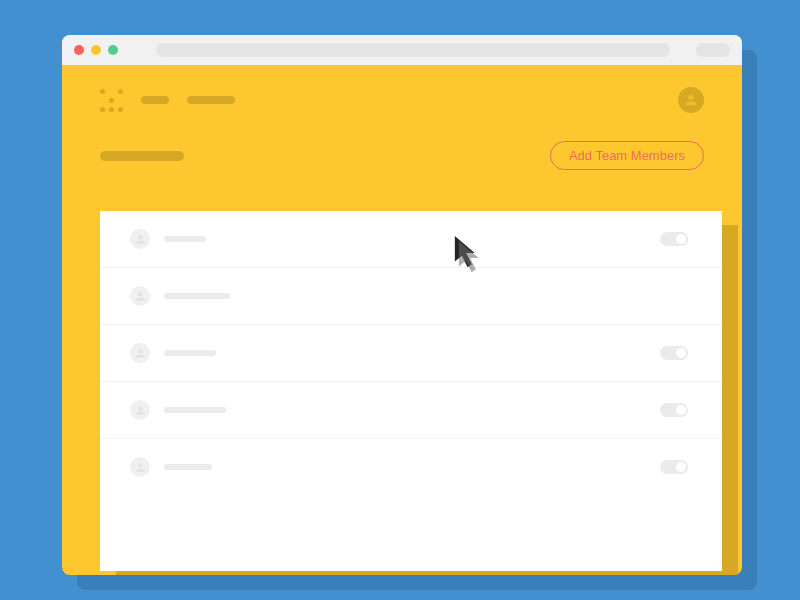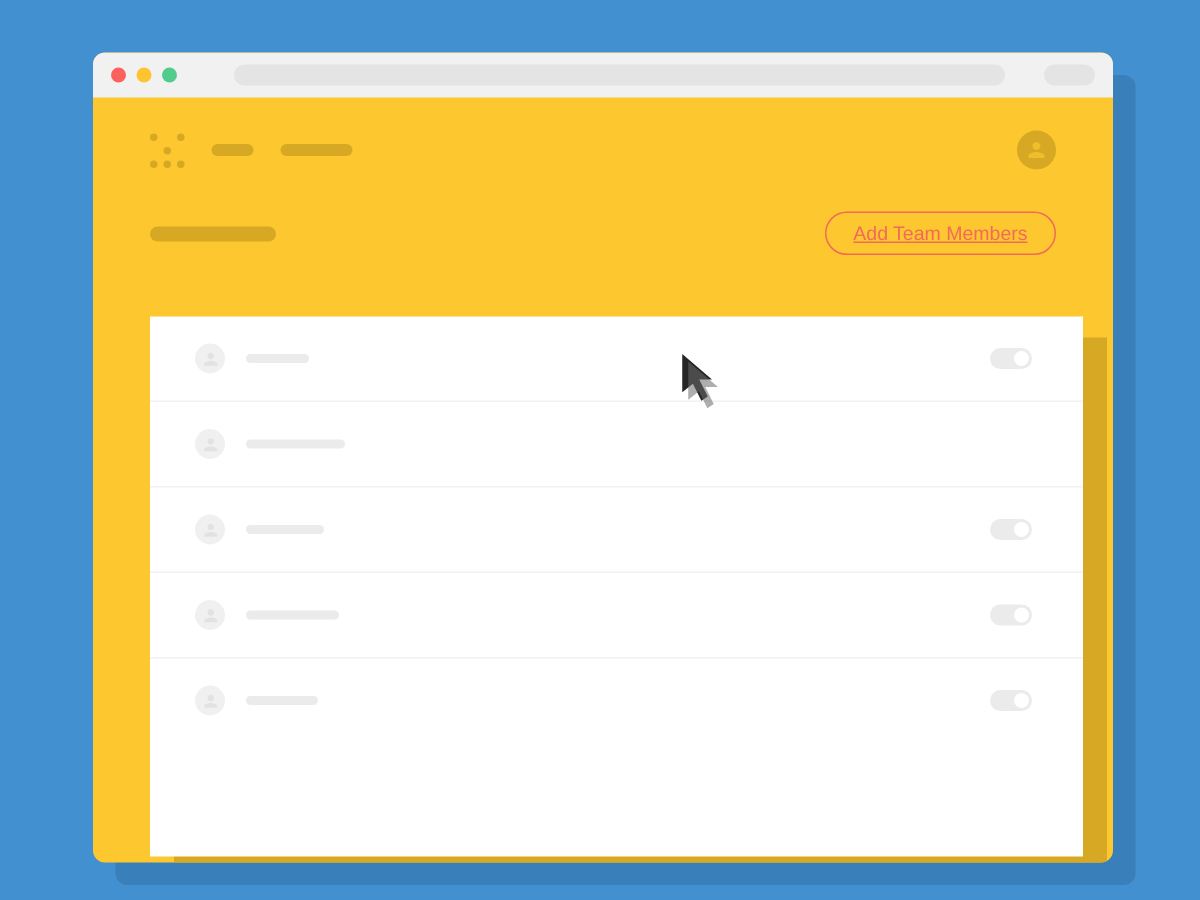--- a/index.html
+++ b/index.html
@@ -94,21 +94,20 @@
   }
   .add-btn {
     border: 1.5px solid #f36a5a;
     color: #f36a5a;
     background: transparent;
     border-radius: 16px;
     padding: 6px 18px;
     font-size: 13px;
     font-weight: 500;
     cursor: pointer;
-    text-decoration: underline;
   }
   .panel-shadow {
     position: absolute;
     left: 54px;
     top: 190px;
     width: 622px;
     height: 360px;
     background: #d6a823;
   }
   .panel {

